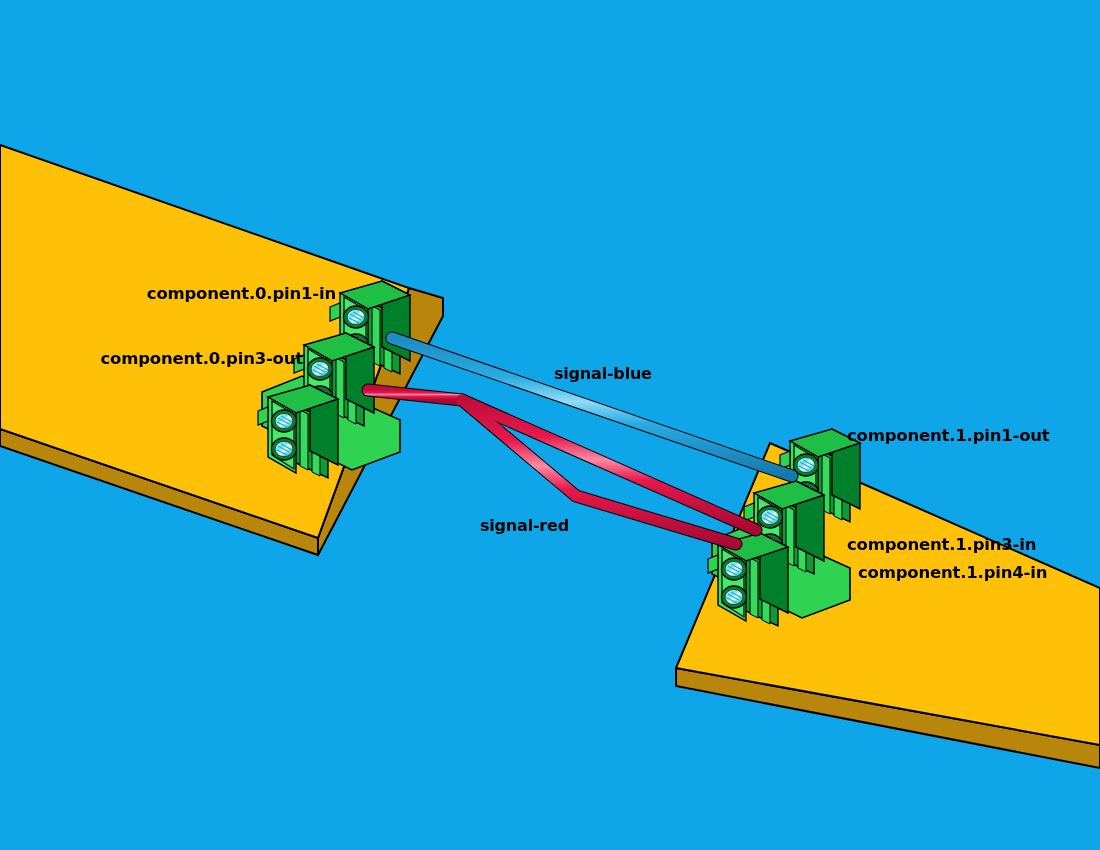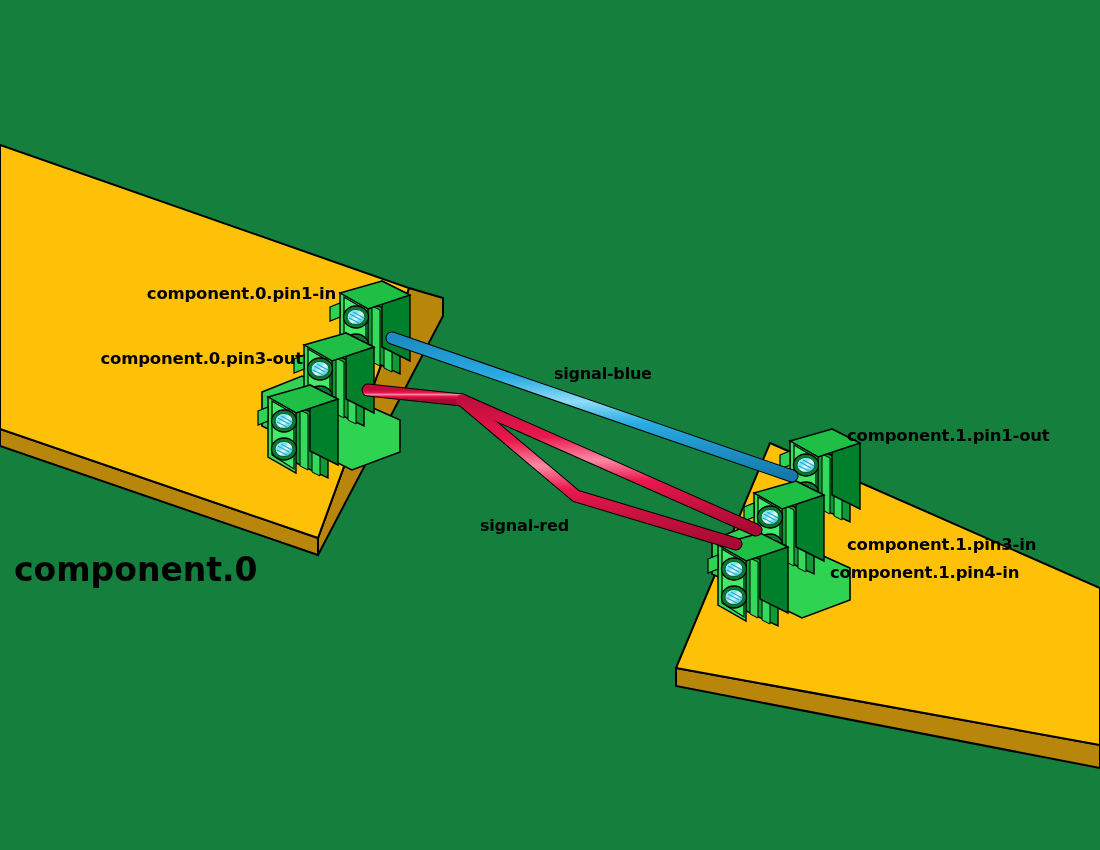--- a/index.html
+++ b/index.html
@@ -1,16 +1,16 @@
 <!DOCTYPE html>
 <html><head>
 <meta charset="utf-8">
 <style>
   html,body{margin:0;padding:0;background:#ffffff;}
-  #stage{position:relative;width:1100px;height:850px;background:#15803d;overflow:hidden;
+  #stage{position:relative;width:1100px;height:850px;background:#0ea5e9;overflow:hidden;
          font-family:"DejaVu Sans", sans-serif;}
   #scene{position:absolute;left:0;top:0;width:1100px;height:850px;}
   .lbl{position:absolute;font-family:"DejaVu Sans", sans-serif;font-weight:bold;color:#000000;
        white-space:nowrap;line-height:1;}
   .pinlbl{font-size:16.5px;letter-spacing:-0.2px;}
   .siglbl{font-size:16px;letter-spacing:-0.2px;}
   .complbl{font-size:33px;letter-spacing:0px;}
   .ralign{transform:translateX(-100%);}
 </style>
 </head>
@@ -149,22 +149,21 @@
   </svg>
 
   <div class="lbl pinlbl ralign" style="left:336px; top:286px;">component.0.pin1-in</div>
 
   <div class="lbl pinlbl ralign" style="left:303px; top:351px;">component.0.pin3-out</div>
 
   <div class="lbl pinlbl" style="left:847px; top:428px;">component.1.pin1-out</div>
 
   <div class="lbl pinlbl" style="left:847px; top:537px;">component.1.pin3-in</div>
 
-  <div class="lbl pinlbl" style="left:830px; top:565px;">component.1.pin4-in</div>
+  <div class="lbl pinlbl" style="left:858px; top:565px;">component.1.pin4-in</div>
 
   <div class="lbl siglbl" style="left:554px; top:366px;">signal-blue</div>
 
   <div class="lbl siglbl" style="left:480px; top:518px;text-align:center;">signal-red</div>
 
-  <div class="lbl complbl" style="left:14px; top:553px;">component.0</div>
 
 
 </div>
 
 </body></html>

